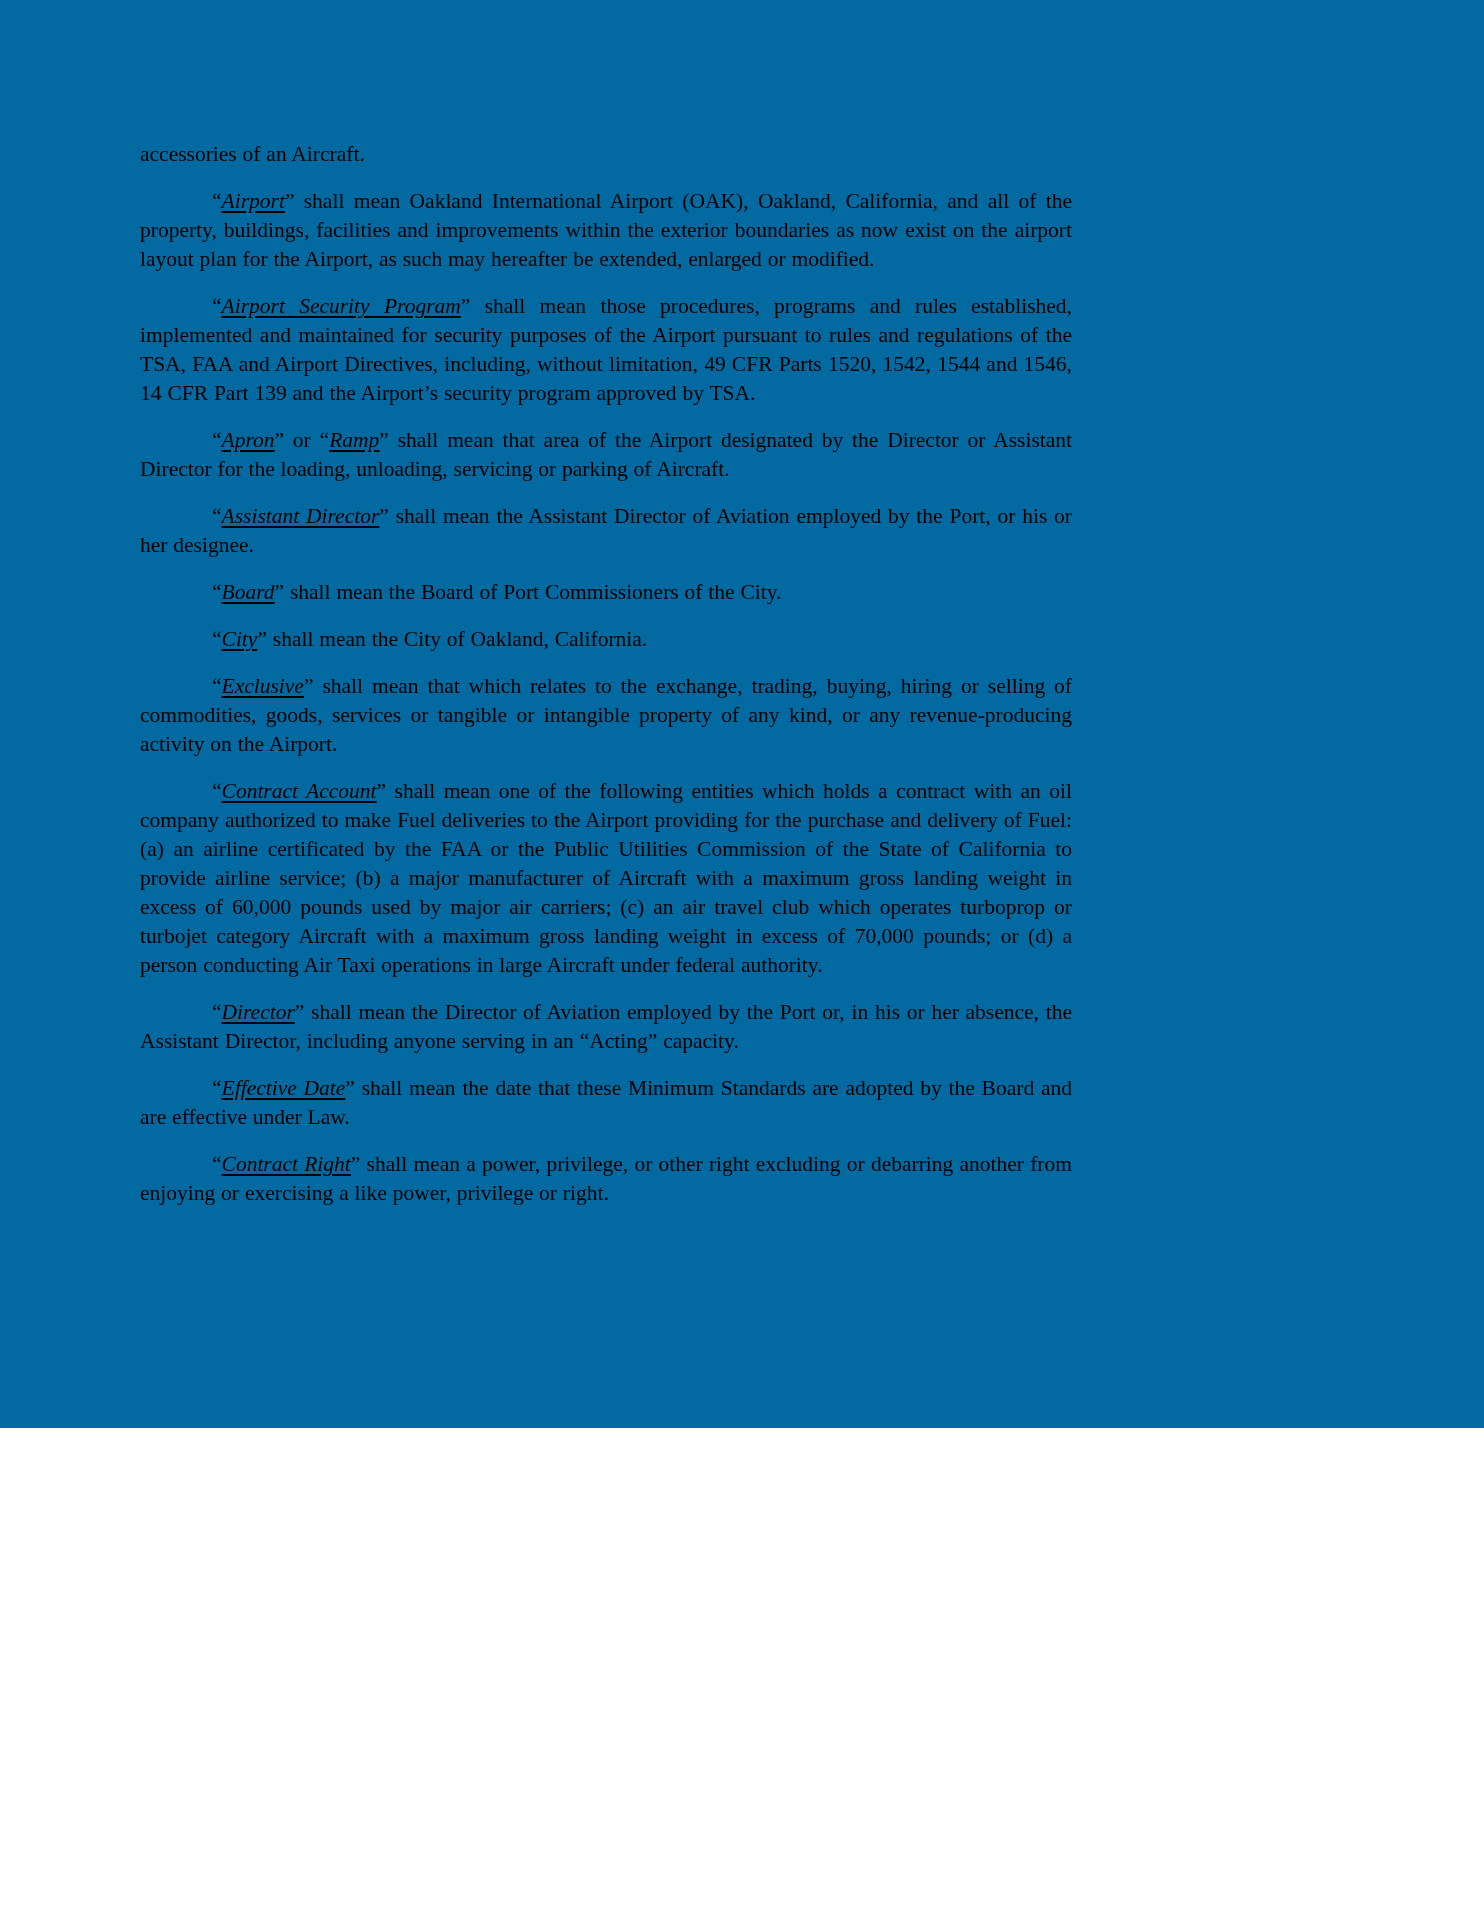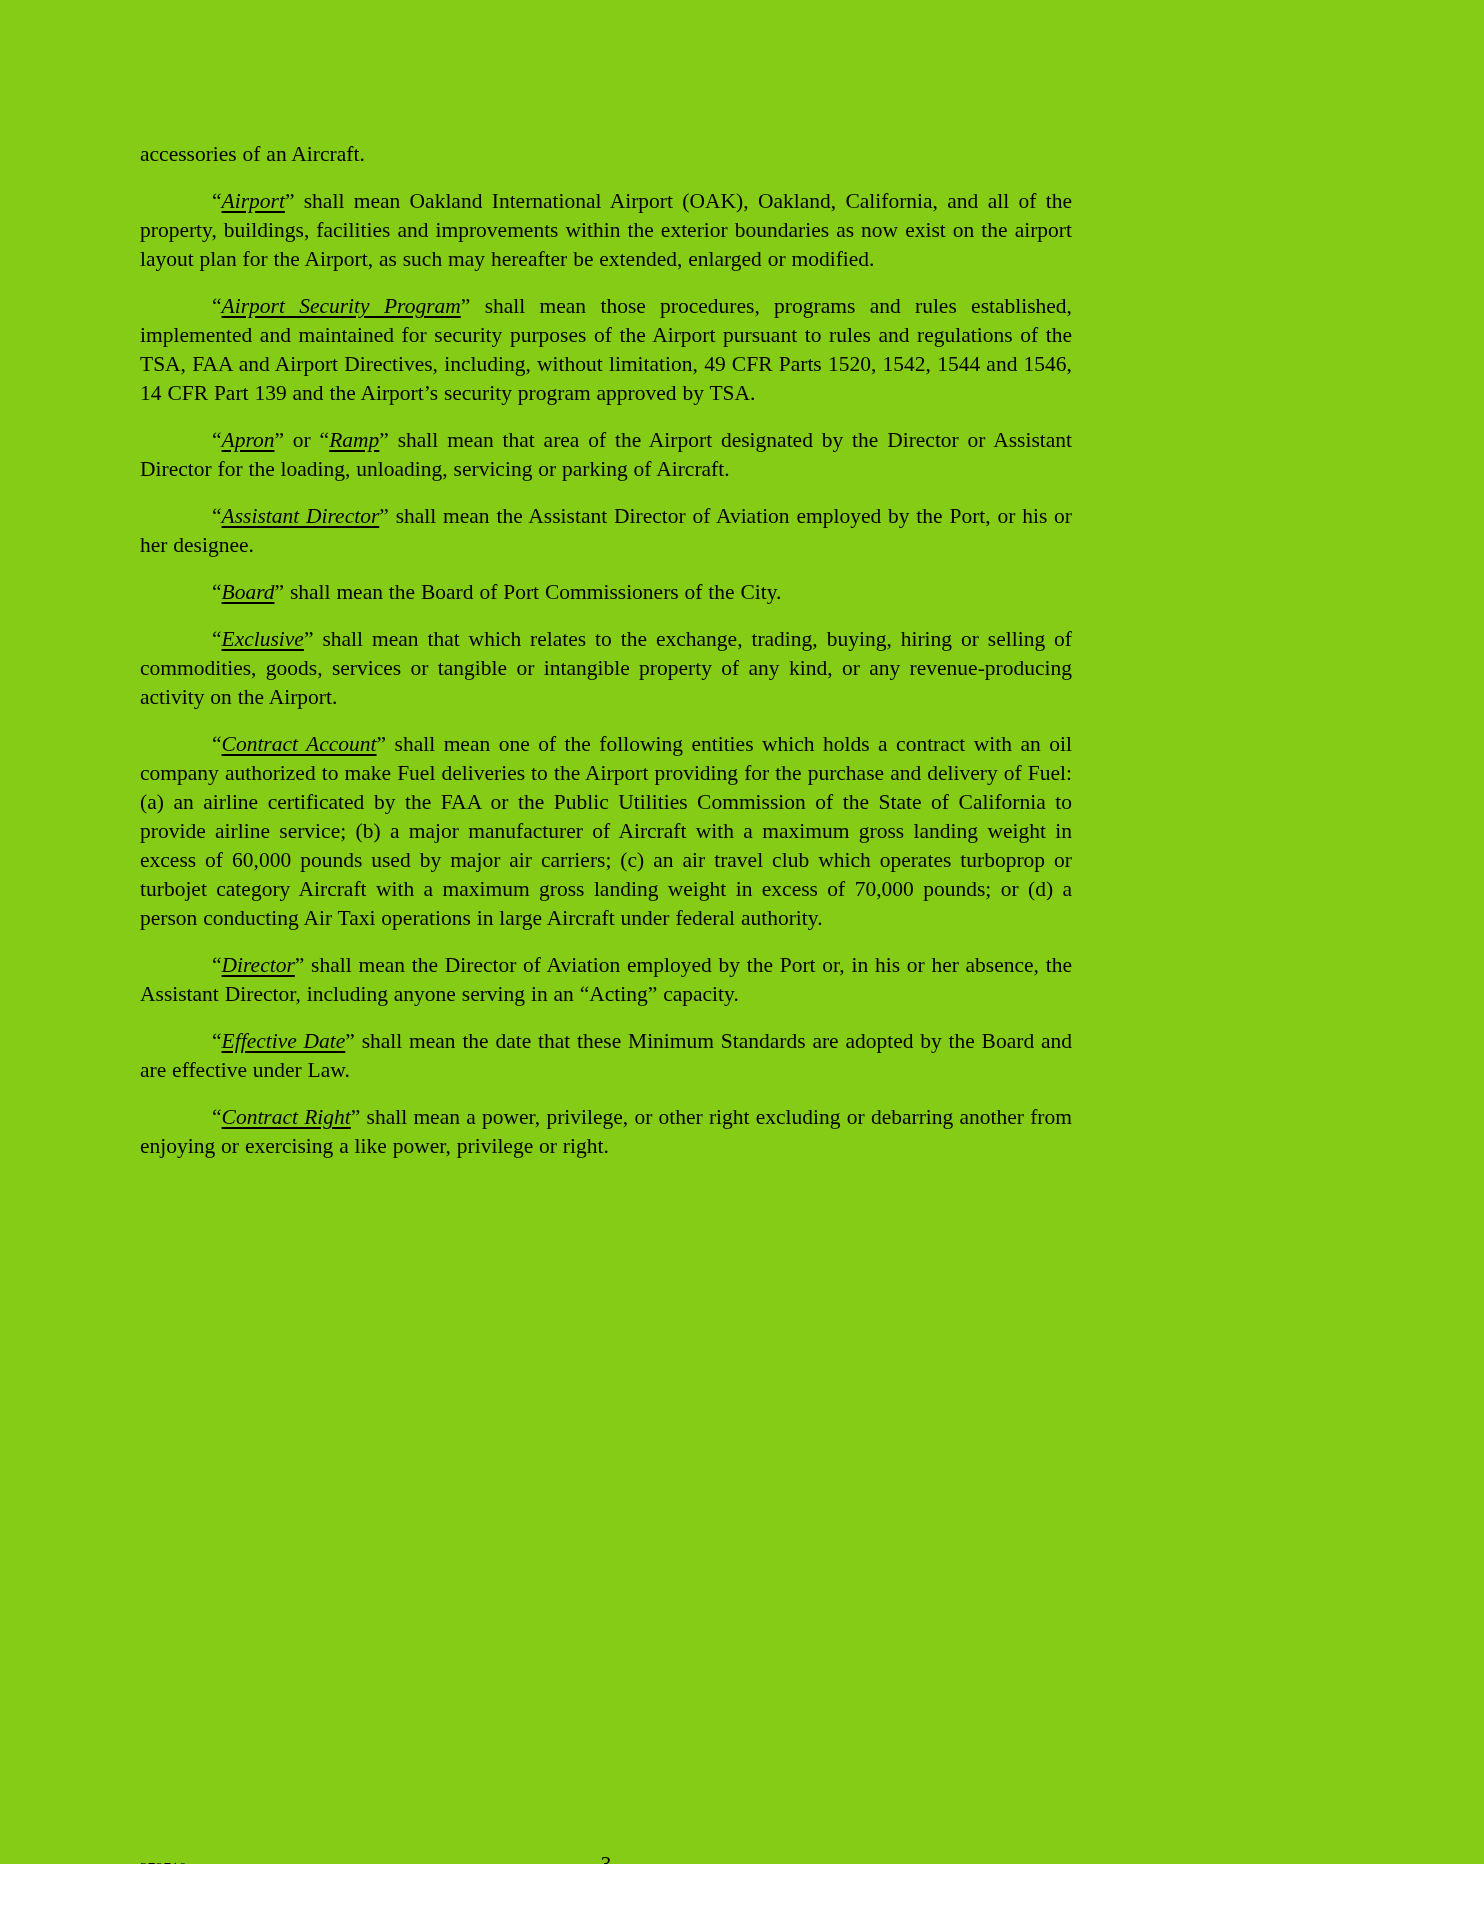--- a/index.html
+++ b/index.html
@@ -3,22 +3,22 @@
 <meta charset="utf-8">
 <style>
   html, body {
     margin: 0;
     padding: 0;
     background: #ffffff;
   }
   .page {
     position: relative;
     width: 1484px;
-    height: 1864px;
-    background: #84cc16;
+    height: 1428px;
+    background: #0369a1;
     font-family: "Liberation Serif", "DejaVu Serif", serif;
     color: #000000;
     overflow: hidden;
   }
   .content {
     position: absolute;
     left: 140px;
     top: 140px;
     width: 932px;
   }
@@ -61,20 +61,21 @@
 <body>
 
 <div class="page">
   <div class="content">
       <p class="para"><span>accessories of an Aircraft.</span></p>
       <p class="para indent"><span>“</span><span class="u">Airport</span><span>” shall mean Oakland International Airport (OAK), Oakland, California, and all of the property, buildings, facilities and improvements within the exterior boundaries as now exist on the airport layout plan for the Airport, as such may hereafter be extended, enlarged or modified.</span></p>
       <p class="para indent"><span>“</span><span class="u">Airport Security Program</span><span>” shall mean those procedures, programs and rules established, implemented and maintained for security purposes of the Airport pursuant to rules and regulations of the TSA, FAA and Airport Directives, including, without limitation, 49 CFR Parts 1520, 1542, 1544 and 1546, 14 CFR Part 139 and the Airport’s security program approved by TSA.</span></p>
       <p class="para indent"><span>“</span><span class="u">Apron</span><span>” or “</span><span class="u">Ramp</span><span>” shall mean that area of the Airport designated by the Director or Assistant Director for the loading, unloading, servicing or parking of Aircraft.</span></p>
       <p class="para indent"><span>“</span><span class="u">Assistant Director</span><span>” shall mean the Assistant Director of Aviation employed by the Port, or his or her designee.</span></p>
       <p class="para indent"><span>“</span><span class="u">Board</span><span>” shall mean the Board of Port Commissioners of the City.</span></p>
+      <p class="para indent"><span>“</span><span class="u">City</span><span>” shall mean the City of Oakland, California.</span></p>
       <p class="para indent"><span>“</span><span class="u">Exclusive</span><span>” shall mean that which relates to the exchange, trading, buying, hiring or selling of commodities, goods, services or tangible or intangible property of any kind, or any revenue-producing activity on the Airport.</span></p>
       <p class="para indent"><span>“</span><span class="u">Contract Account</span><span>” shall mean one of the following entities which holds a contract with an oil company authorized to make Fuel deliveries to the Airport providing for the purchase and delivery of Fuel: (a) an airline certificated by the FAA or the Public Utilities Commission of the State of California to provide airline service; (b) a major manufacturer of Aircraft with a maximum gross landing weight in excess of 60,000 pounds used by major air carriers; (c) an air travel club which operates turboprop or turbojet category Aircraft with a maximum gross landing weight in excess of 70,000 pounds; or (d) a person conducting Air Taxi operations in large Aircraft under federal authority.</span></p>
       <p class="para indent"><span>“</span><span class="u">Director</span><span>” shall mean the Director of Aviation employed by the Port or, in his or her absence, the Assistant Director, including anyone serving in an “Acting” capacity.</span></p>
       <p class="para indent"><span>“</span><span class="u">Effective Date</span><span>” shall mean the date that these Minimum Standards are adopted by the Board and are effective under Law.</span></p>
       <p class="para indent"><span>“</span><span class="u">Contract Right</span><span>” shall mean a power, privilege, or other right excluding or debarring another from enjoying or exercising a like power, privilege or right.</span></p>
     </div>
   <div class="footer">
     <span class="doc-number">279710</span>
     <span class="page-number">3</span>
   </div>

